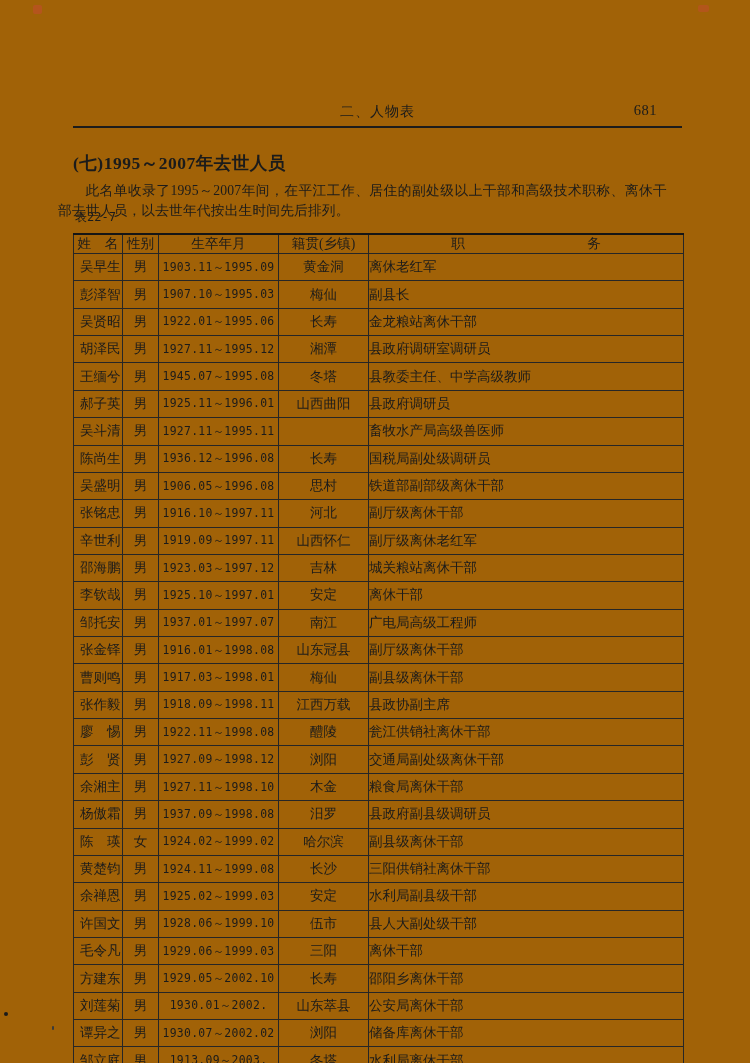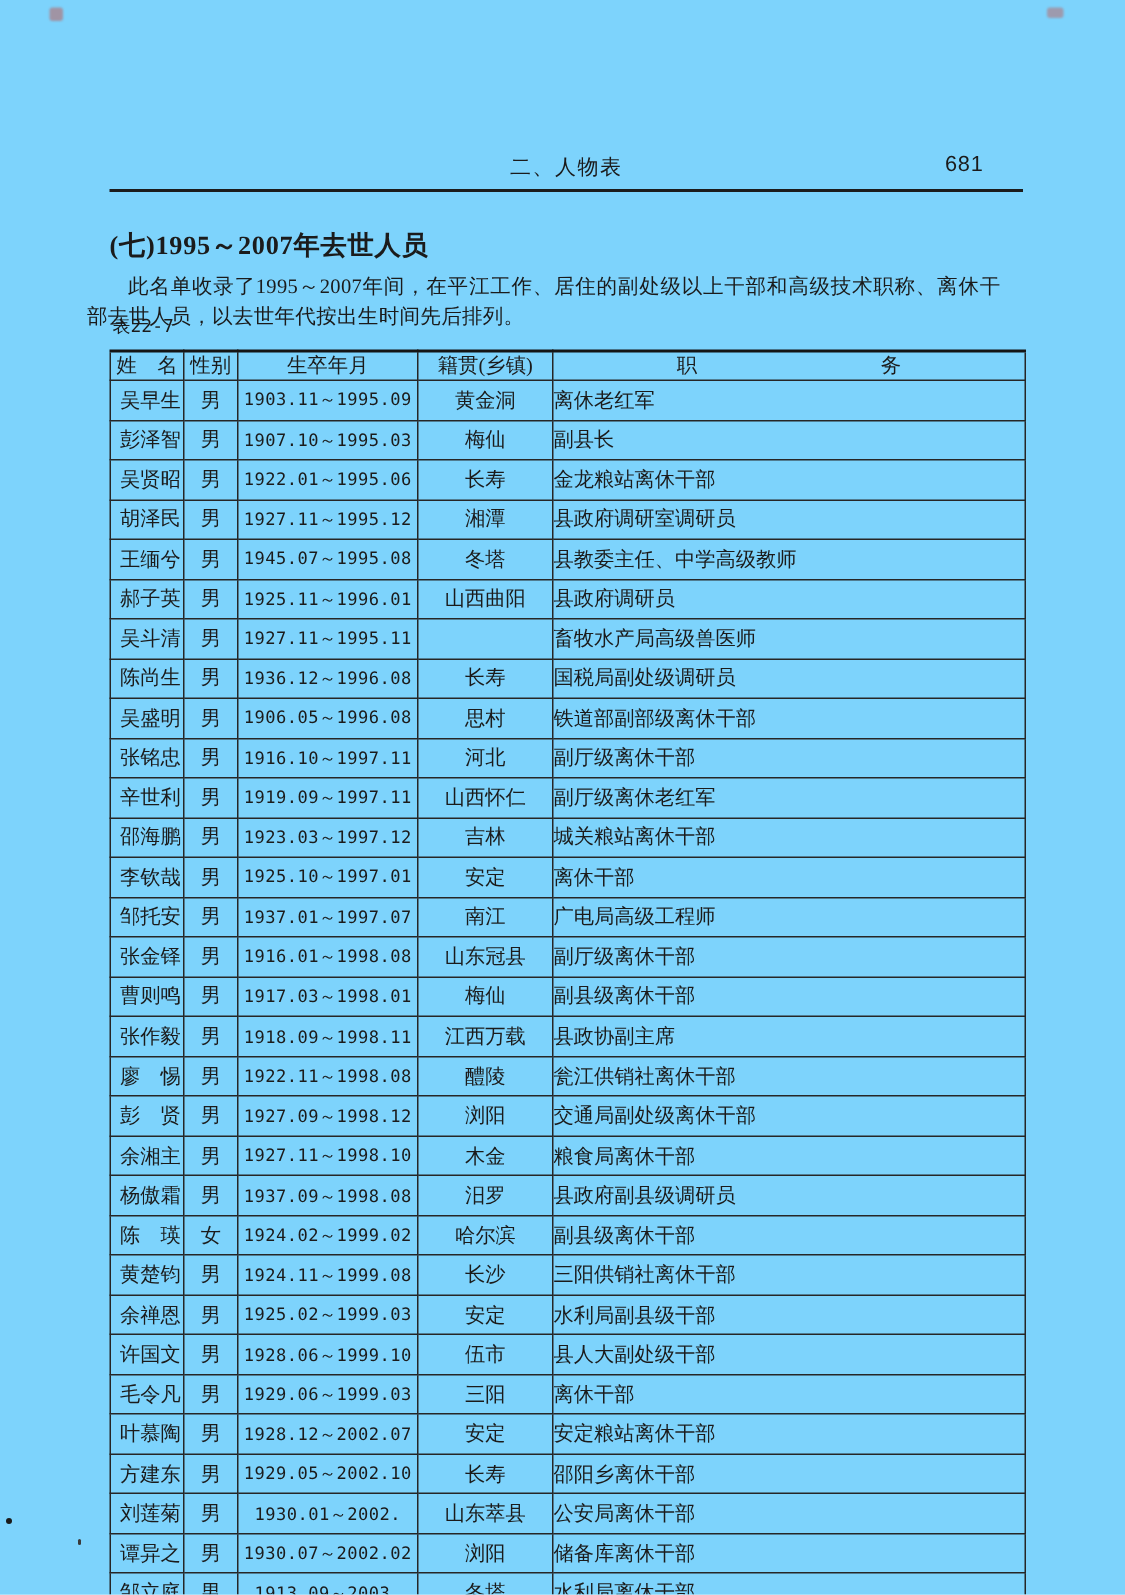--- a/index.html
+++ b/index.html
@@ -3,31 +3,31 @@
 <meta charset="utf-8">
 <style>
   html,body{margin:0;padding:0;}
   body{
     width:750px;height:1063px;
     background:#f6f6f4;
     font-family:"Liberation Serif","DejaVu Serif",serif;
   }
   .page{
     position:relative;width:750px;height:1063px;
-    background:#7dd3fc;color:#1b1b1b;overflow:hidden;
+    background:#a16207;color:#1b1b1b;overflow:hidden;
   }
   
   .running-head{
     position:absolute;top:103px;left:73px;width:609px;
     text-align:center;font-size:14px;letter-spacing:1px;
   }
   .page-number{
-    position:absolute;top:102px;left:630px;width:50px;
-    font-size:14.5px;letter-spacing:.5px;text-align:left;
-    font-family:Liberation Sans, sans-serif;
+    position:absolute;top:102px;left:607px;width:50px;
+    font-size:14.5px;letter-spacing:.5px;text-align:right;
+    font-family:Liberation Serif, serif;
   }
   .head-rule{
     position:absolute;top:126px;left:73px;width:609px;height:2px;
     background:#1c1c1c;
   }
   
   .section-title{
     position:absolute;top:139px;left:73px;width:609px;
     text-align:left;font-size:17.5px;font-weight:bold;letter-spacing:.5px;
   }
@@ -322,27 +322,20 @@
     </tr>
 
     <tr>
       <td class="name-cell">毛令凡</td>
       <td class="sex-cell">男</td>
       <td class="dates-cell">1929.06～1999.03</td>
       <td class="origin-cell">三阳</td>
       <td class="position-cell">离休干部</td>
     </tr>
 
-    <tr>
-      <td class="name-cell">叶慕陶</td>
-      <td class="sex-cell">男</td>
-      <td class="dates-cell">1928.12～2002.07</td>
-      <td class="origin-cell">安定</td>
-      <td class="position-cell">安定粮站离休干部</td>
-    </tr>
 
     <tr>
       <td class="name-cell">方建东</td>
       <td class="sex-cell">男</td>
       <td class="dates-cell">1929.05～2002.10</td>
       <td class="origin-cell">长寿</td>
       <td class="position-cell">邵阳乡离休干部</td>
     </tr>
 
     <tr>

